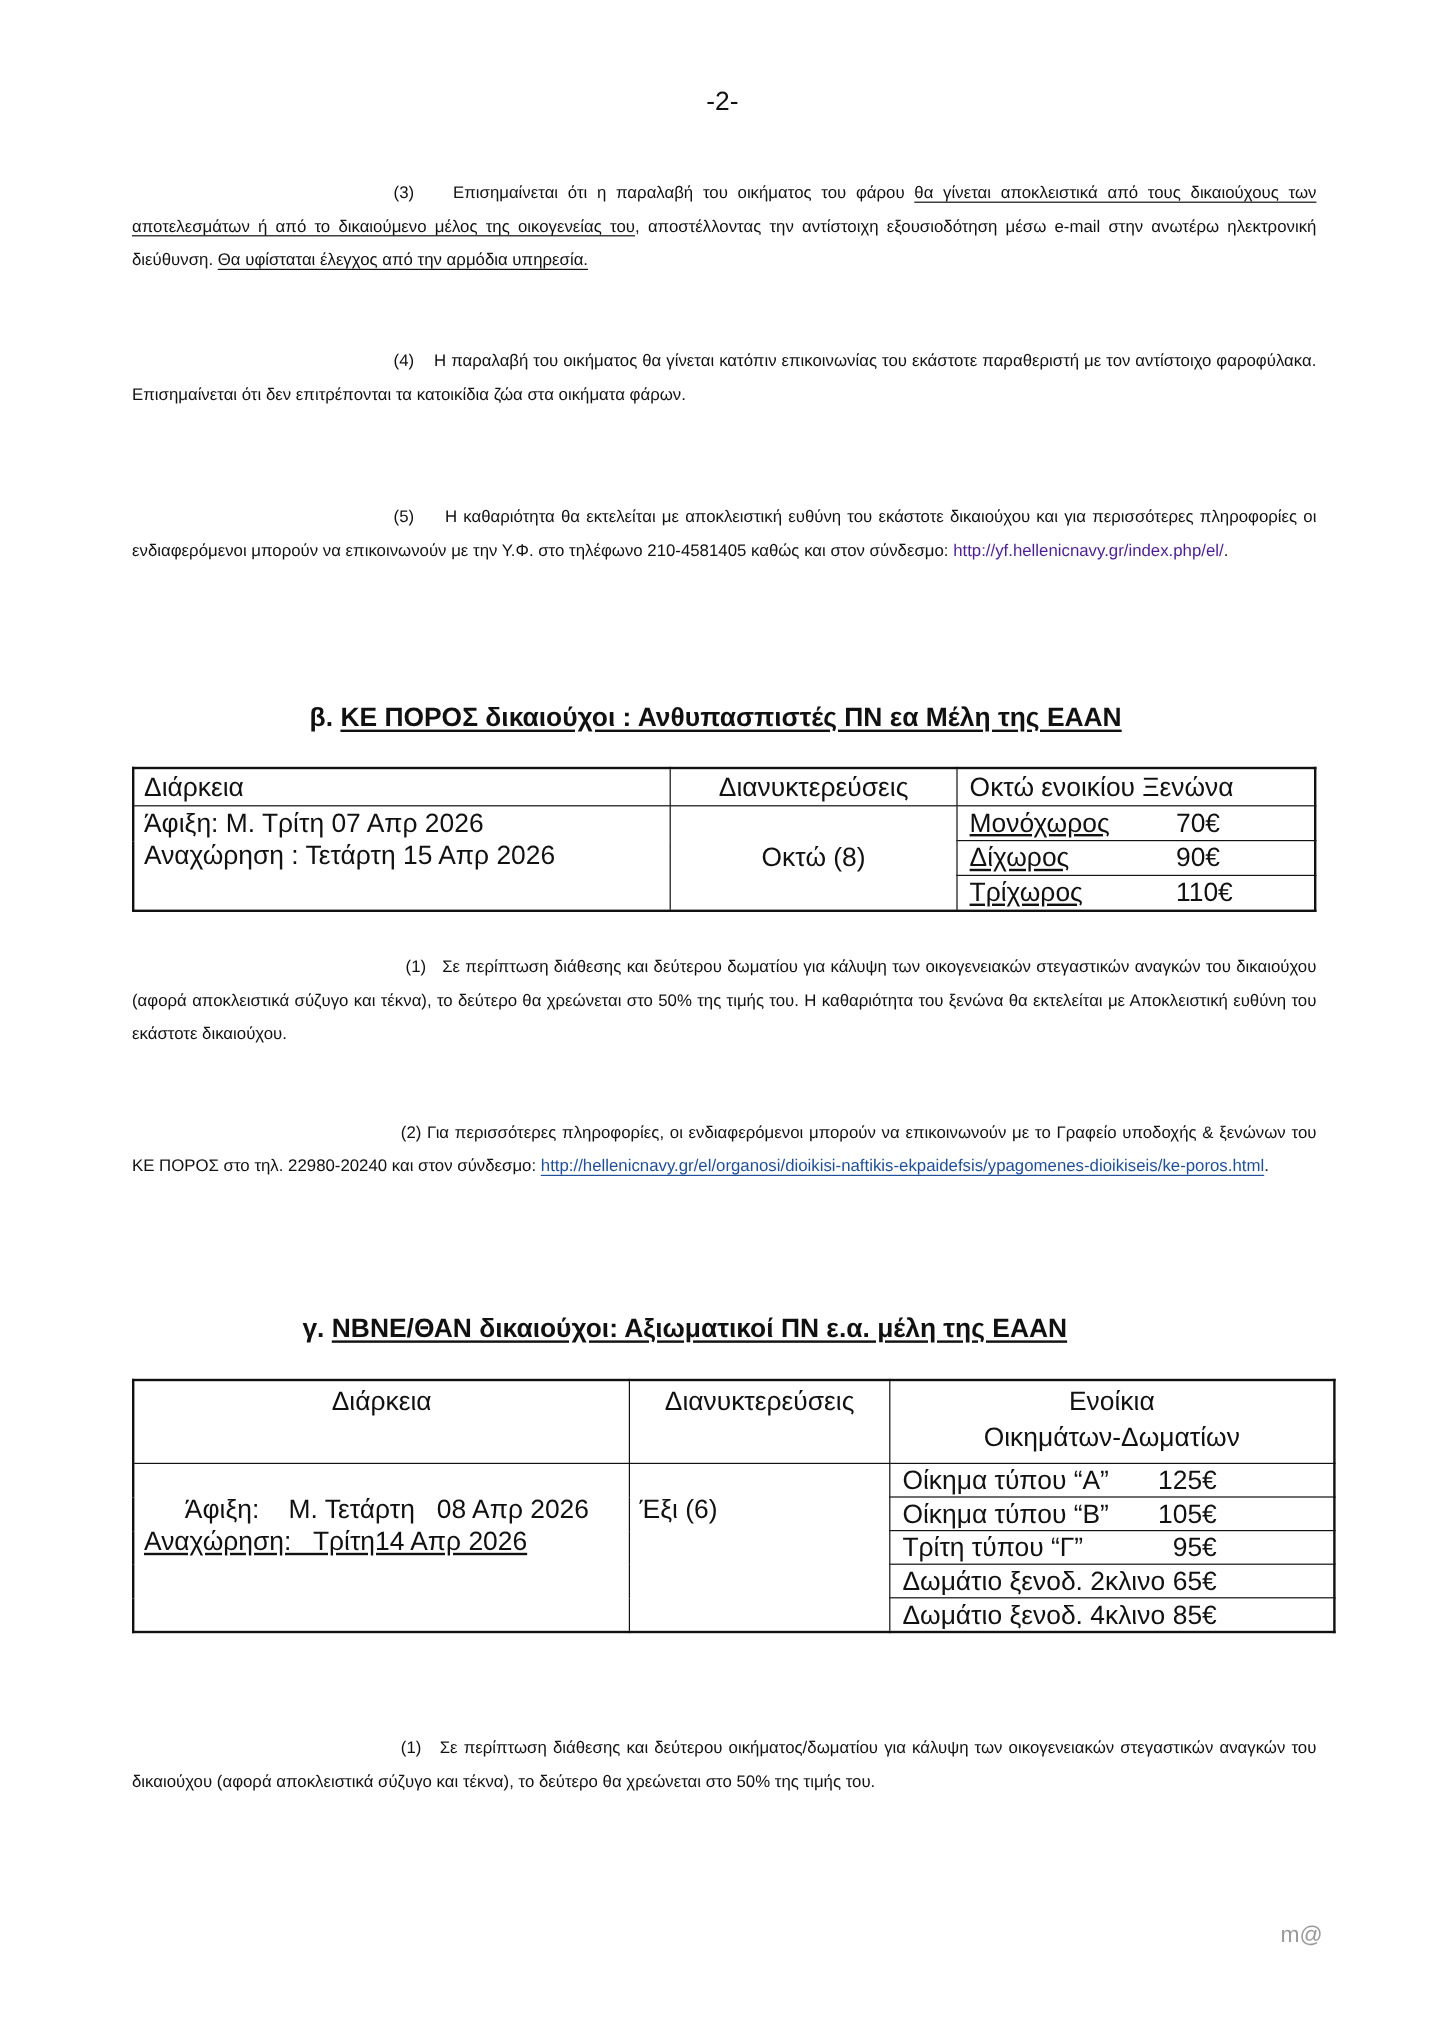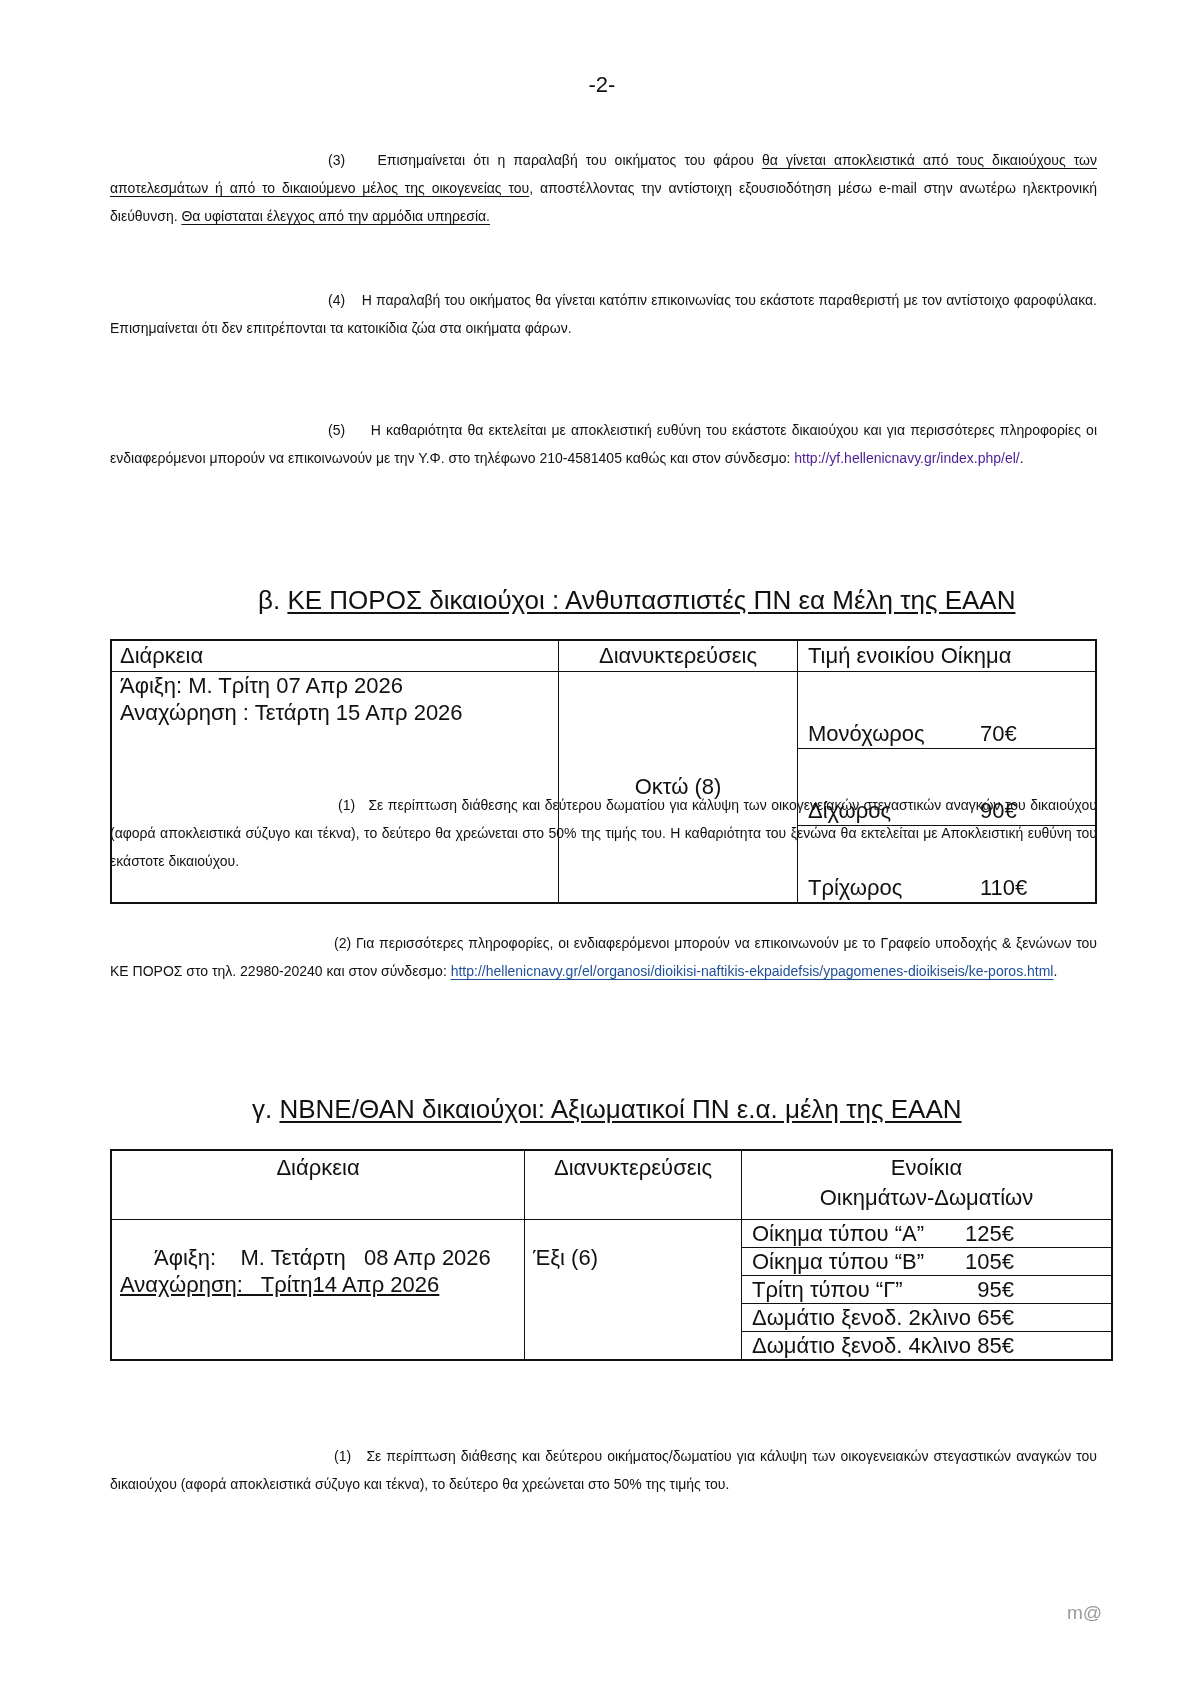--- a/index.html
+++ b/index.html
@@ -6,34 +6,34 @@
   body { width:1200px; height:1697px; position:relative; overflow:hidden;
          font-family:"Liberation Sans", sans-serif; color:#111; }
   .page-num { position:absolute; left:0; width:1204px; top:72px; text-align:center;
               font-size:22px; letter-spacing:0; }
   .para { position:absolute; left:110px; width:987px; font-size:14px; line-height:28px;
           text-align:justify; text-align-last:left; transform-origin:left top; }
   .para .indent { display:inline-block; width:218px; }
   .u { text-decoration:underline; text-underline-offset:3px; }
   .link-plain { color:#4c1d95; }
   .link-u { color:#1f4f98; text-decoration:underline; text-underline-offset:3px; }
-  .heading { position:absolute; font-weight:normal; font-size:26px; white-space:nowrap; }
+  .heading { position:absolute; font-weight:bold; font-size:22px; white-space:nowrap; }
   .heading .h-u { text-decoration:underline; text-underline-offset:3px; }
 
   table.doc { position:absolute; border-collapse:collapse; font-size:22px;border-radius:27px; }
   table.doc td { border:1.5px solid #111; padding:0 8px; vertical-align:top; }
 
   
   #tbl-beta { left:110px; top:639px; width:987px; height:120px; border:2px solid #111; }
   #tbl-beta td.c1 { width:430px; }
   #tbl-beta td.c2 { width:222px; text-align:center; vertical-align:middle; }
   #tbl-beta td.hdr { height:30px; line-height:30px; padding-top:0; }
   #tbl-beta .dur { line-height:27px; }
   #tbl-beta .price-row { height:28px; line-height:28px; padding:0 10px; white-space:nowrap; }
-  #tbl-beta .price-row .pname { display:inline-block; width:172px; text-underline-offset:2px;margin-top:48px; }
+  #tbl-beta .price-row .pname { display:inline-block; width:172px; text-decoration:underline; text-underline-offset:2px; }
 
   
   #tbl-gamma { left:110px; top:1149px; width:1003px; border:2px solid #111; }
   #tbl-gamma td.c1 { width:396px; }
   #tbl-gamma td.c2 { width:200px; text-align:left; }
   #tbl-gamma td.hdr { height:66px; text-align:center; line-height:30px; padding-top:2px; }
   #tbl-gamma td.hdr.c1 { padding-top:2px; }
   #tbl-gamma .g-row { height:27px; line-height:27px; padding:0 10px; white-space:nowrap; }
   #tbl-gamma .g-row .pname { display:inline-block; width:202px; }
   #tbl-gamma .g-row .pval { display:inline-block; width:60px; text-align:right; }
@@ -51,21 +51,21 @@
 
 <div class="para" style="top:416px;"><span class="indent"></span><span>(5)</span>&nbsp;&nbsp;&nbsp;&nbsp;&nbsp;<span>Η καθαριότητα θα εκτελείται με αποκλειστική ευθύνη του εκάστοτε δικαιούχου και για περισσότερες πληροφορίες οι ενδιαφερόμενοι μπορούν να επικοινωνούν με την Υ.Φ. στο τηλέφωνο 210-4581405 καθώς και στον σύνδεσμο:</span> <span class="link-plain">http://yf.hellenicnavy.gr/index.php/el/</span><span>.</span></div>
 
 <div class="heading" style="left:258px; top:585px;"><span>β.</span> <span class="h-u">ΚΕ ΠΟΡΟΣ δικαιούχοι : Ανθυπασπιστές ΠΝ εα Μέλη της ΕΑΑΝ</span></div>
 
 <table class="doc" id="tbl-beta">
   <tbody>
       <tr>
     <td class="c1 hdr">Διάρκεια</td>
     <td class="c2 hdr" style="vertical-align:top;">Διανυκτερεύσεις</td>
-    <td class="hdr" style="padding:0 10px;">Τιμή ενοικίου Οίκημα</td>
+    <td class="hdr" style="padding:0 10px;">Οκτώ ενοικίου Ξενώνα</td>
   </tr>
   <tr>
     <td class="c1" rowspan="3">
       <div class="dur">Άφιξη:  Μ. Τρίτη  07 Απρ 2026</div>
       <div class="dur">Αναχώρηση : Τετάρτη 15 Απρ 2026</div>
     </td>
     <td class="c2" rowspan="3">Οκτώ (8)</td>
     <td class="price-row"><span class="pname">Μονόχωρος</span><span>70€</span></td>
   </tr>
   <tr>

